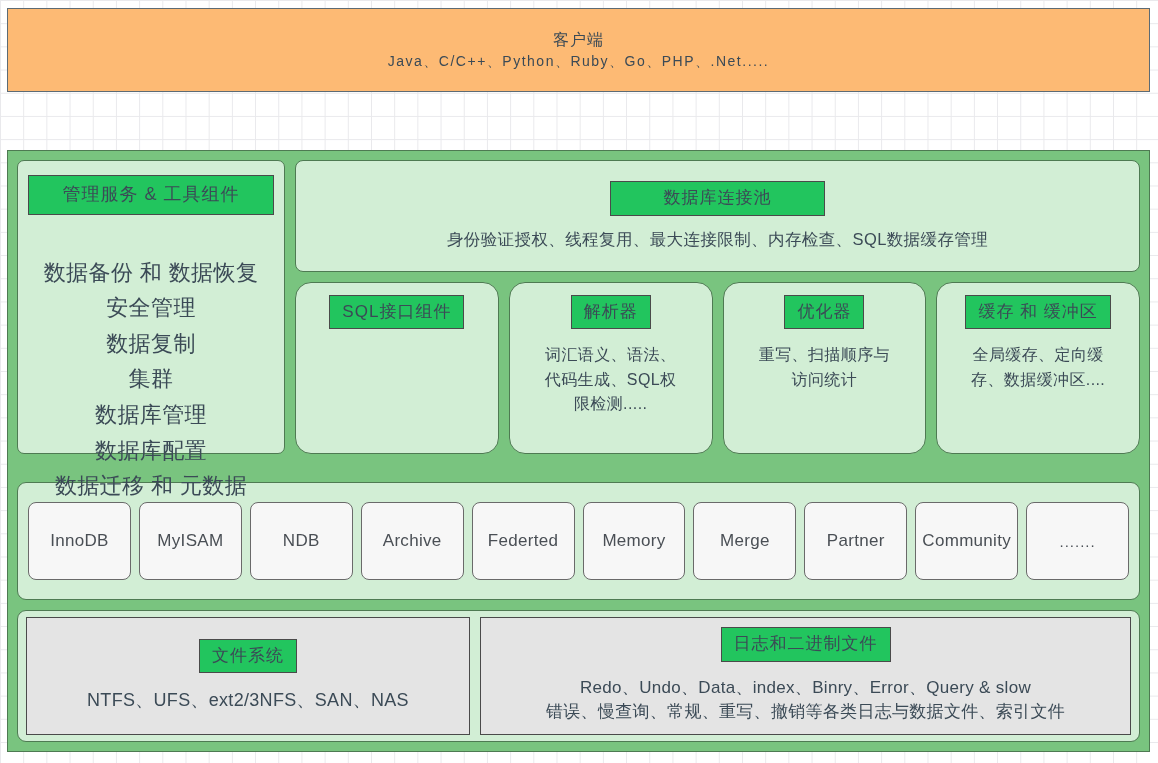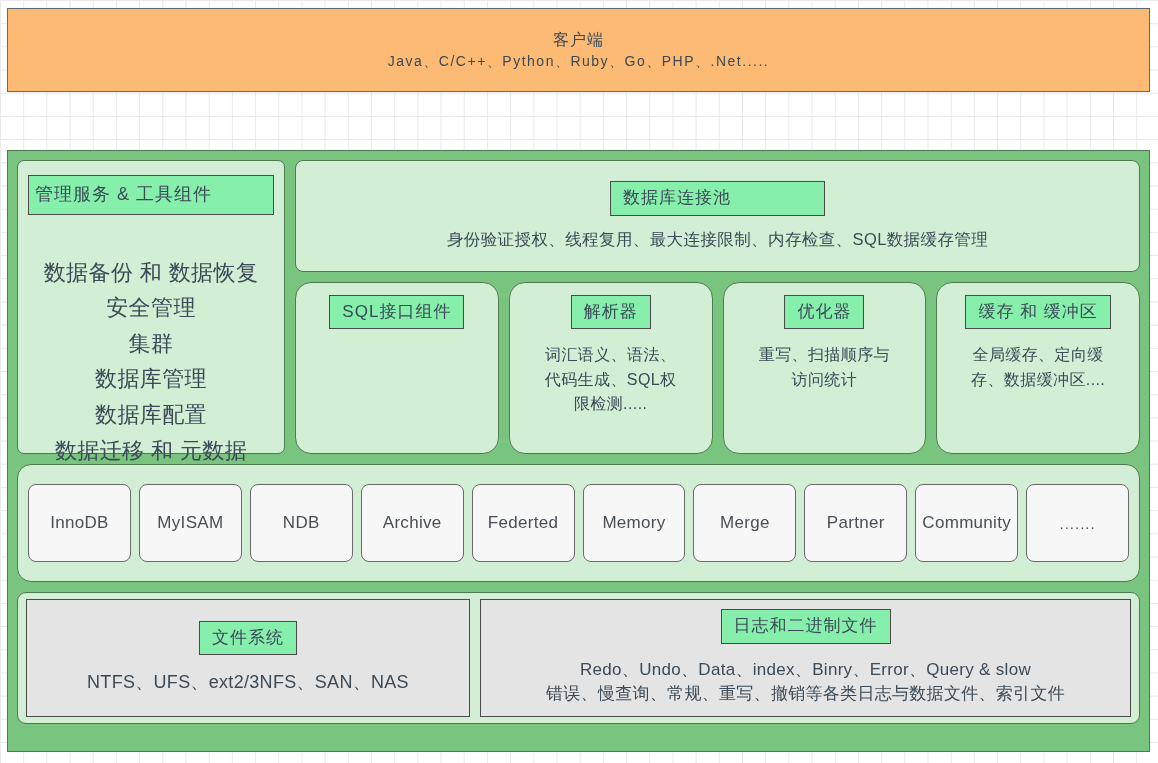--- a/index.html
+++ b/index.html
@@ -127,24 +127,24 @@
     padding: 12px 8px 8px 8px;
     display: flex;
     flex-direction: column;
     align-items: center;
     min-width: 0;
   }
 
   
   .chip {
     box-sizing: border-box;
-    background: #86efac;
+    background: #22c55e;
     border: 1.5px solid #4a4a4a;
     color: #3b4a56;
-    text-align: left;
+    text-align: center;
     line-height: 1.2;
     padding: 6px 12px;
     font-size: 17px;
     letter-spacing: 1px;
     white-space: nowrap;
   }
   .chip.wide { min-width: 215px; }
   .chip.mgmt { width: 100%; font-size: 18px; padding: 8px 6px; }
 
   .panel-body {
@@ -159,24 +159,24 @@
   .pool-body {
     font-size: 16.5px;
     letter-spacing: 0.4px;
     color: #3b4a56;
     text-align: center;
   }
 
   
   .storage-band {
     box-sizing: border-box;
-    margin-top: 10px;
-    background: #d2eed5;
-    border: 1.5px solid #4e7a52;
-    border-radius: 14px;
+    margin-top: 28px;
+    background: #d2eed5;
+    border: 1.5px solid #4e7a52;
+    border-radius: 9px;
     height: 118px;
     display: flex;
     align-items: center;
     gap: 8px;
     padding: 0 10px;
   }
   .engine-chip {
     flex: 1;
     box-sizing: border-box;
     height: 78px;
@@ -239,20 +239,21 @@
 
   <div class="server-outer">
 
     <div class="service-row">
 
       <div class="mgmt-panel">
         <div class="chip mgmt">管理服务 &amp; 工具组件</div>
         <div class="panel-body mgmt">
           <div>数据备份 和 数据恢复</div>
           <div>安全管理</div>
+          <div>数据复制</div>
           <div>集群</div>
           <div>数据库管理</div>
           <div>数据库配置</div>
           <div>数据迁移 和 元数据</div>
         </div>
       </div>
 
       <div class="right-col">
 
         <div class="pool-panel">

